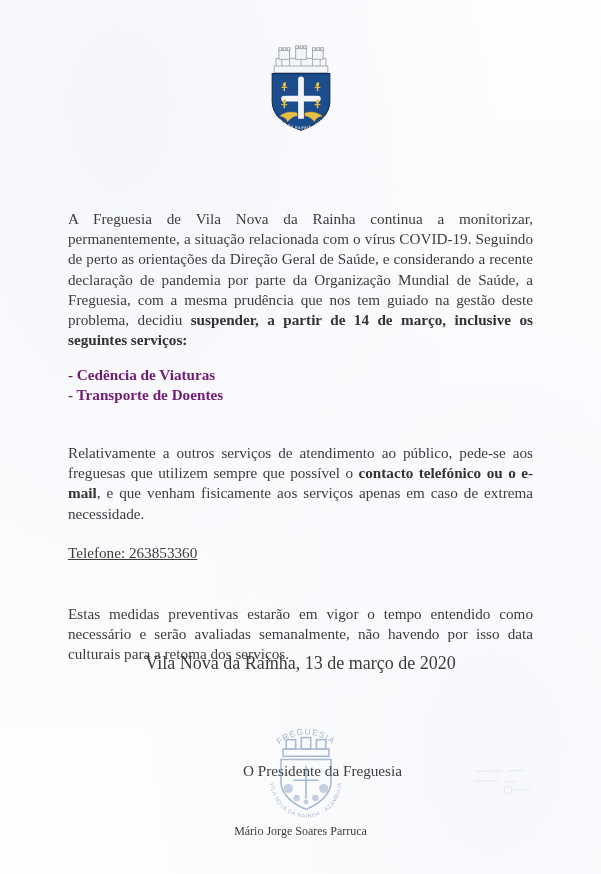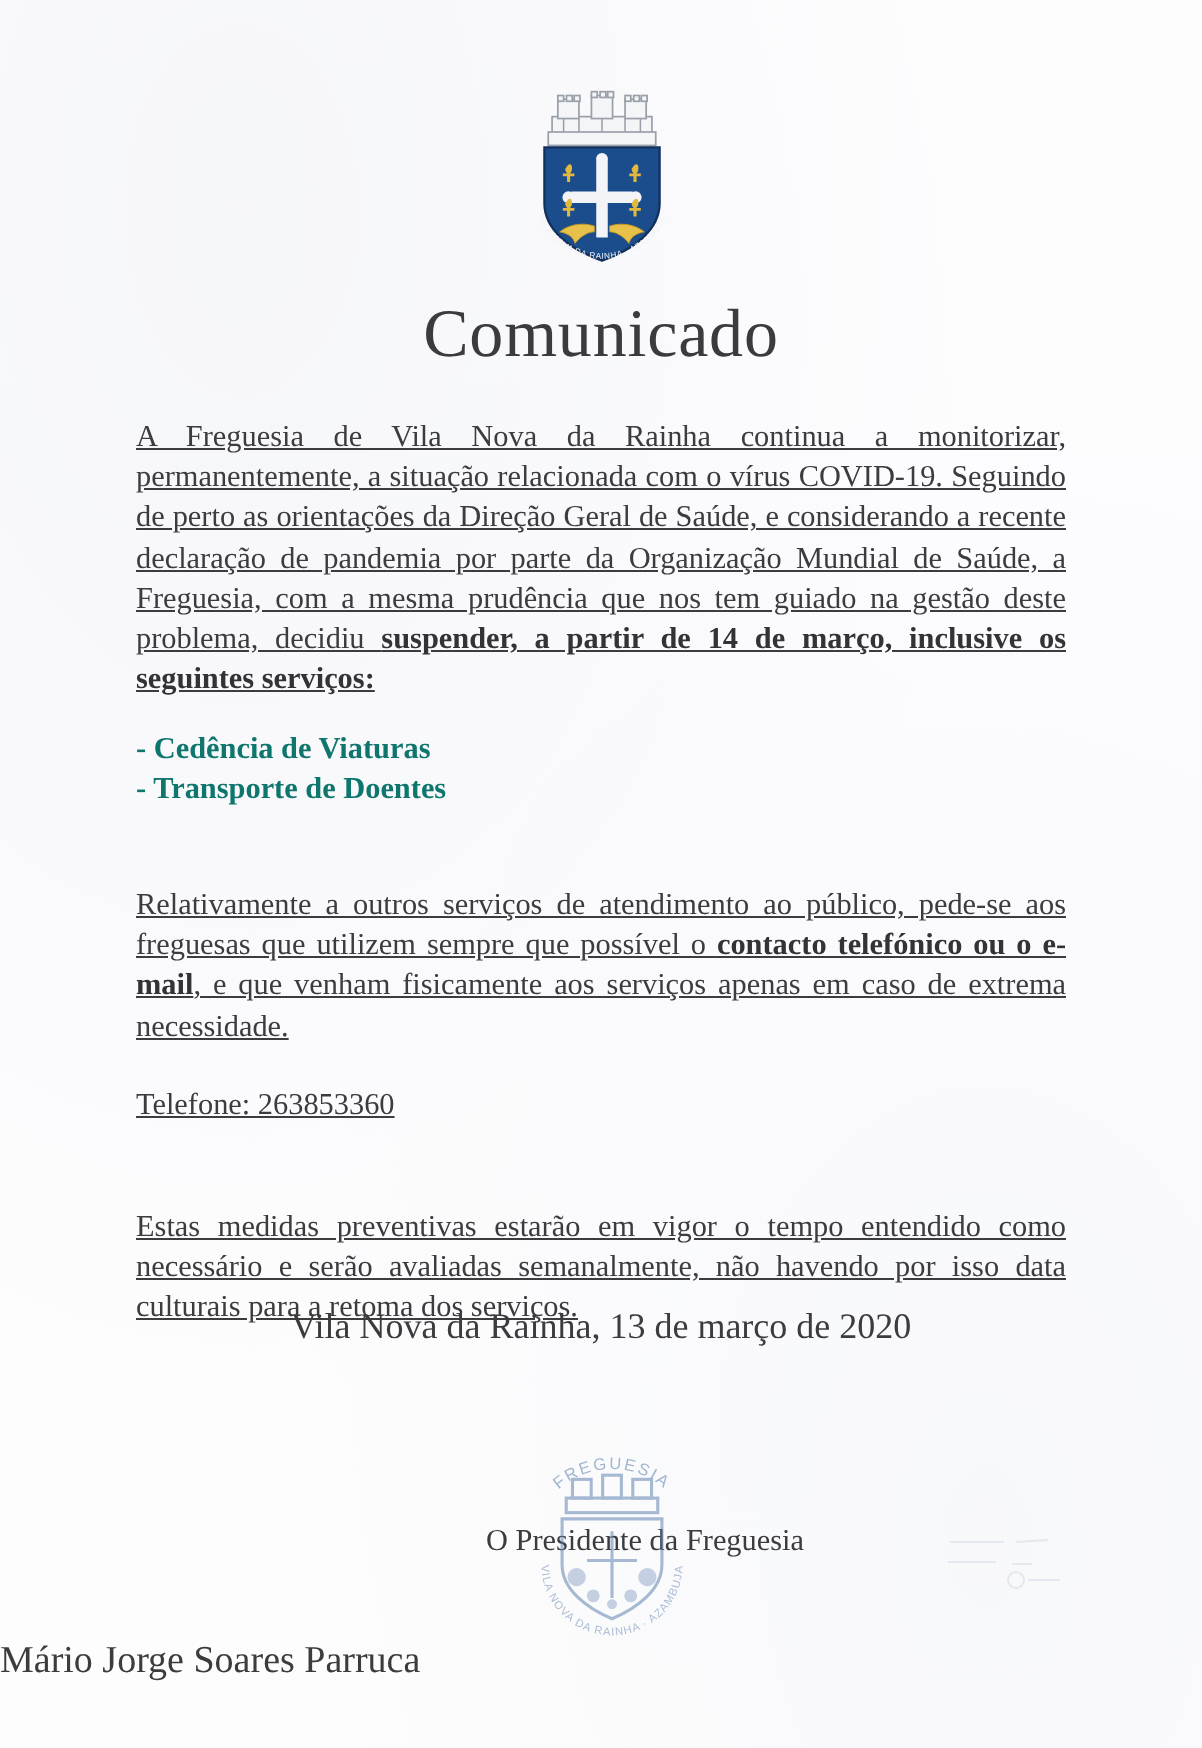--- a/index.html
+++ b/index.html
@@ -71,36 +71,35 @@
     color: #3c3c3f;
   }
   .p1  { top: 209px; }
   .p2  { top: 443px; }
   .p3  { top: 604px; }
 
   .body-block p {
     margin: 0;
     text-align: justify;
     text-justify: inter-word;
-    text-decoration: underline;
   }
   .body-block b {
     font-weight: bold;
     color: #333336;
   }
 
   .list {
     position: absolute;
     left: 68px;
     width: 465px;
     top: 365px;
     font-size: 15.2px;
     line-height: 20.2px;
     font-weight: bold;
-    color: #0f766e;
+    color: #701a75;
   }
   .list div { margin: 0; white-space: nowrap; }
 
   
   .contacts {
     position: absolute;
     left: 68px;
     top: 543px;
     font-size: 15.2px;
     line-height: 20.2px;
@@ -133,22 +132,22 @@
     font-size: 15.2px;
     line-height: 20px;
     color: #3c3c3f;
     margin-left: 44px;
   }
   .signer {
     position: absolute;
     top: 821px;
     left: 0;
     right: 0;
-    text-align: left;
-    font-size: 19px;
+    text-align: center;
+    font-size: 12px;
     line-height: 20px;
     color: #3c3c3f;
   }
 
   
   .stamp {
     position: absolute;
     top: 722px;
     left: 252px;
     width: 108px;
@@ -228,21 +227,20 @@
 
       <defs>
         <path id="ribbonArc" d="M15 66 A 37 37 0 0 0 85 66" fill="none"></path>
       </defs>
       <text font-size="4.3" fill="#f0f2f6" font-family="'Liberation Sans', sans-serif" letter-spacing="0.35">
         <textPath href="#ribbonArc" startOffset="50%" text-anchor="middle">VILA NOVA DA RAINHA · AZAMBUJA</textPath>
       </text>
     </svg>
   </div>
 
-  <div class="title">Comunicado</div>
 
   <div class="body-block p1">
     <p>
       <span>A Freguesia de Vila Nova da Rainha continua a monitorizar, permanentemente, a situação relacionada com o vírus COVID-19. Seguindo de perto as orientações da Direção Geral de Saúde, e considerando a recente declaração de pandemia por parte da Organização Mundial de Saúde, a Freguesia, com a mesma prudência que nos tem guiado na gestão deste problema, decidiu </span><b>suspender, a partir de 14 de março, inclusive os seguintes serviços:</b>
     </p>
   </div>
 
   <div class="list">
     <div>- Cedência de Viaturas</div>
     <div>- Transporte de Doentes</div>

